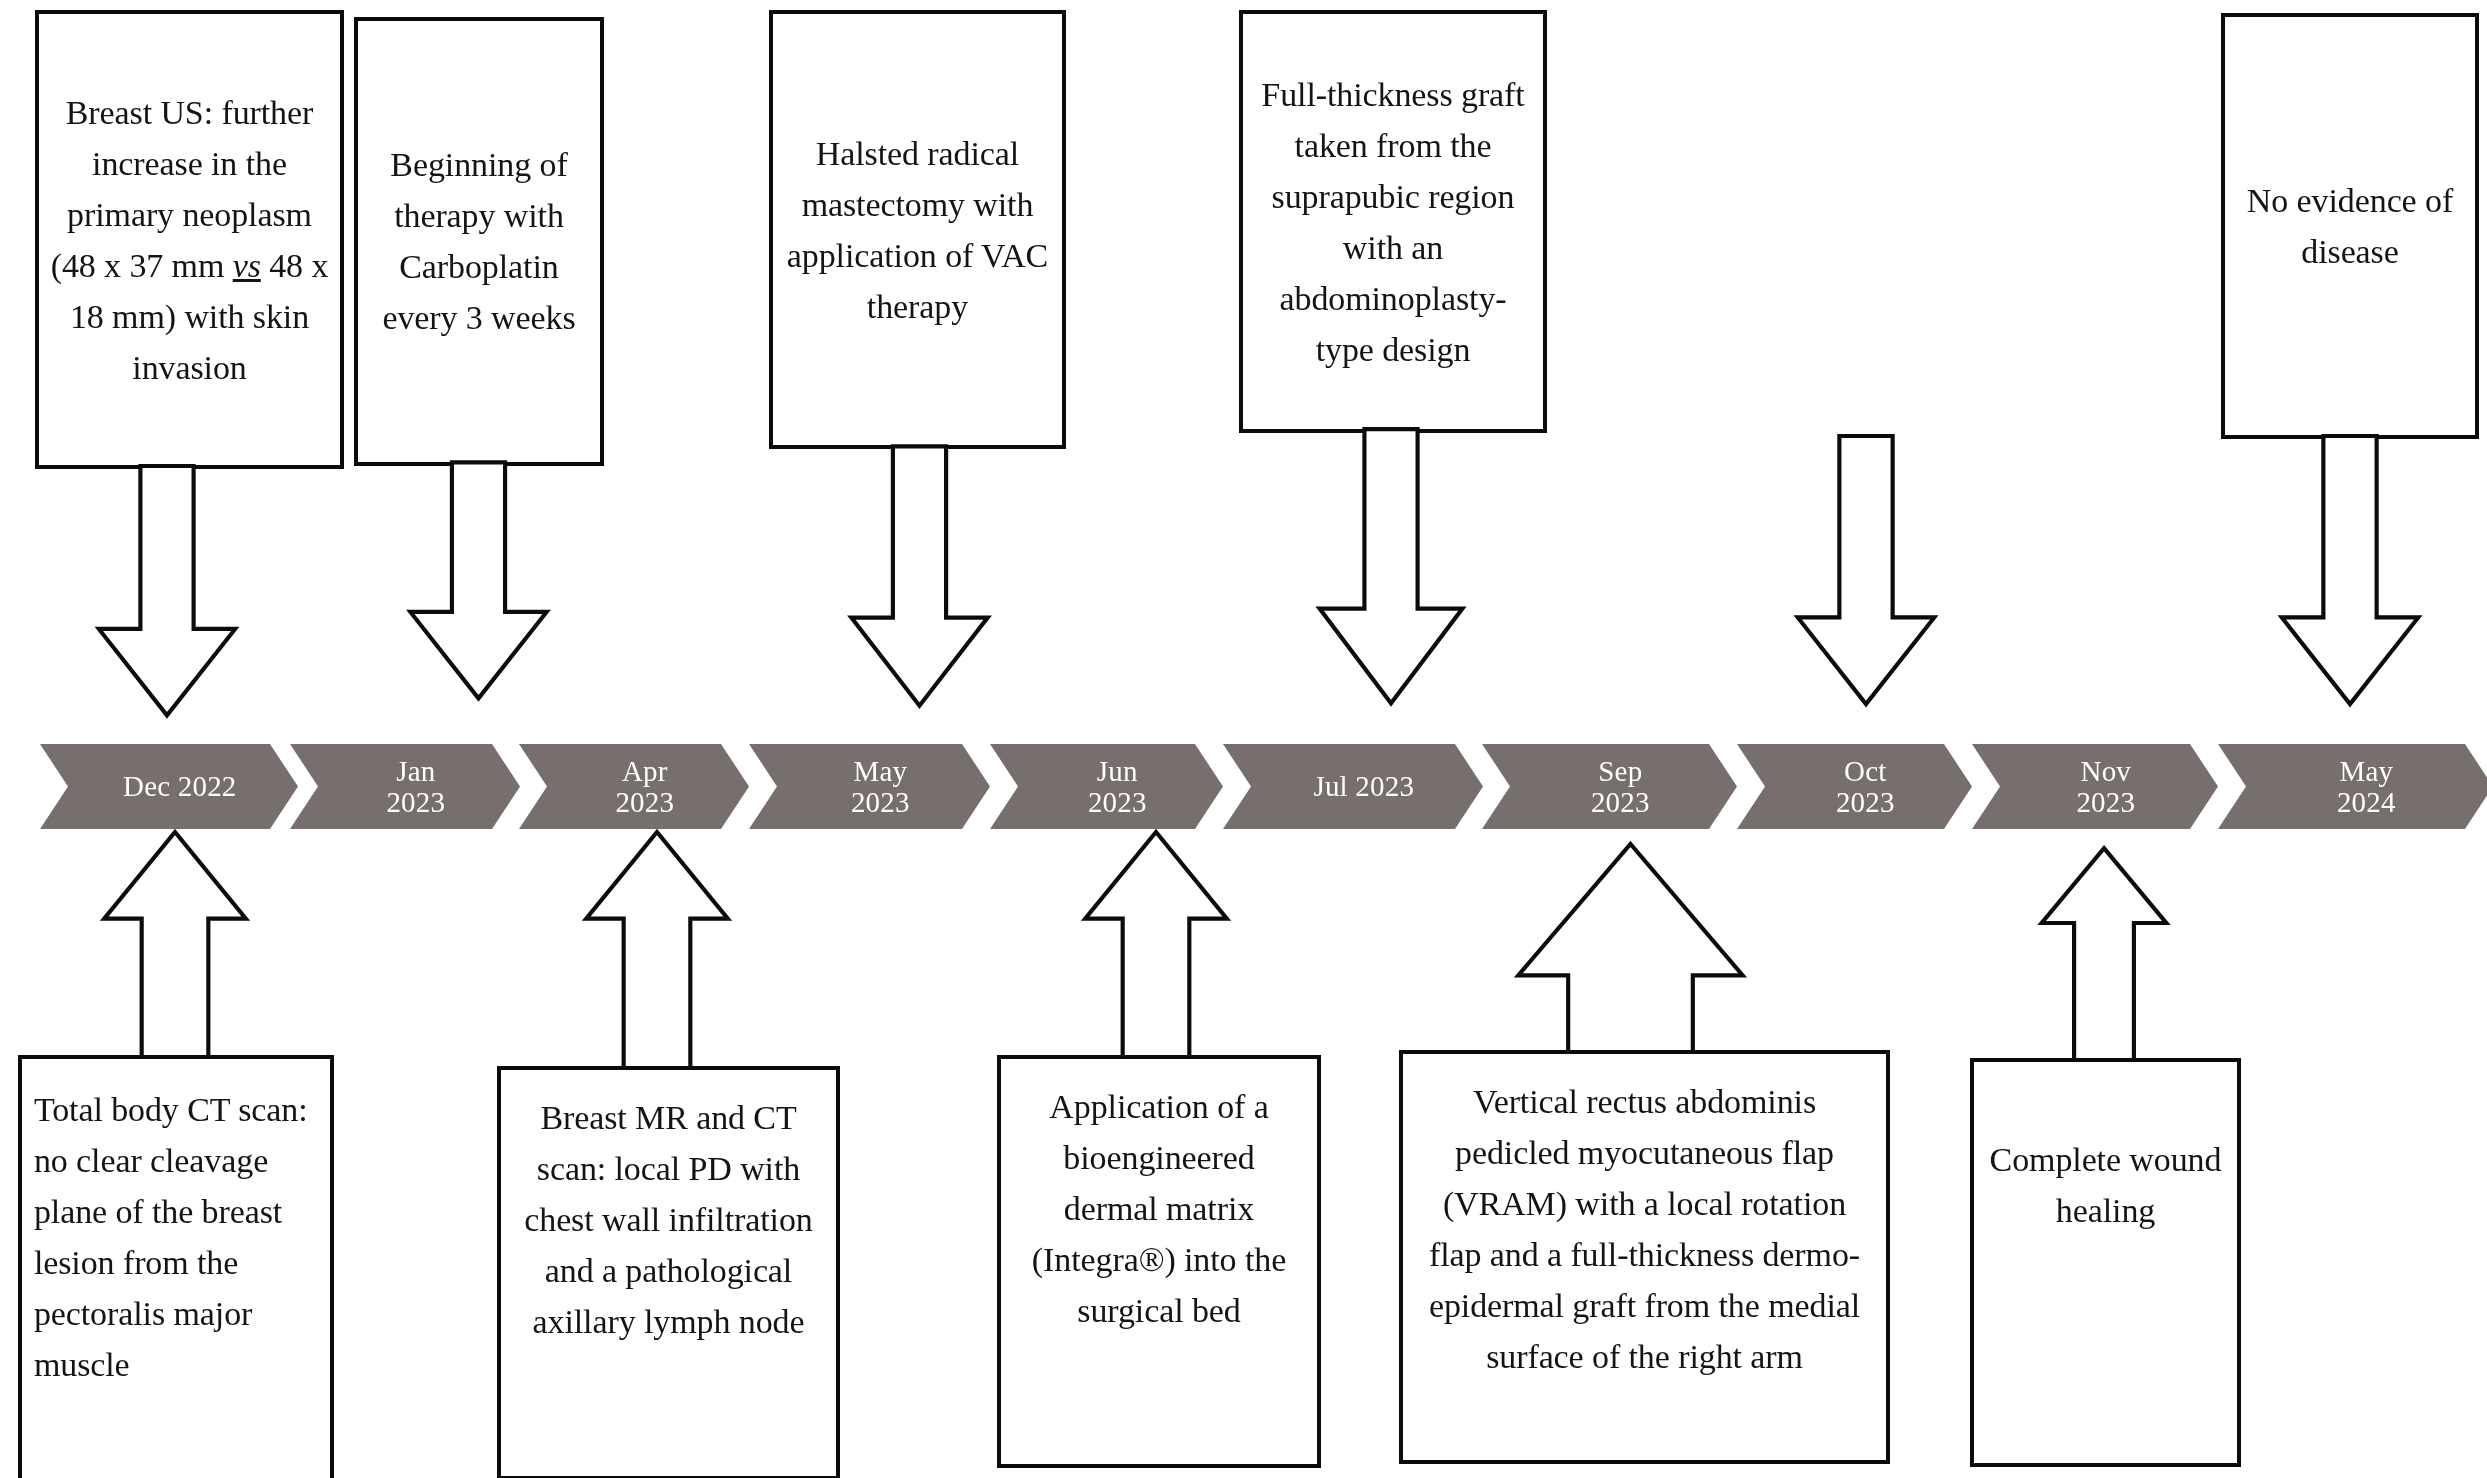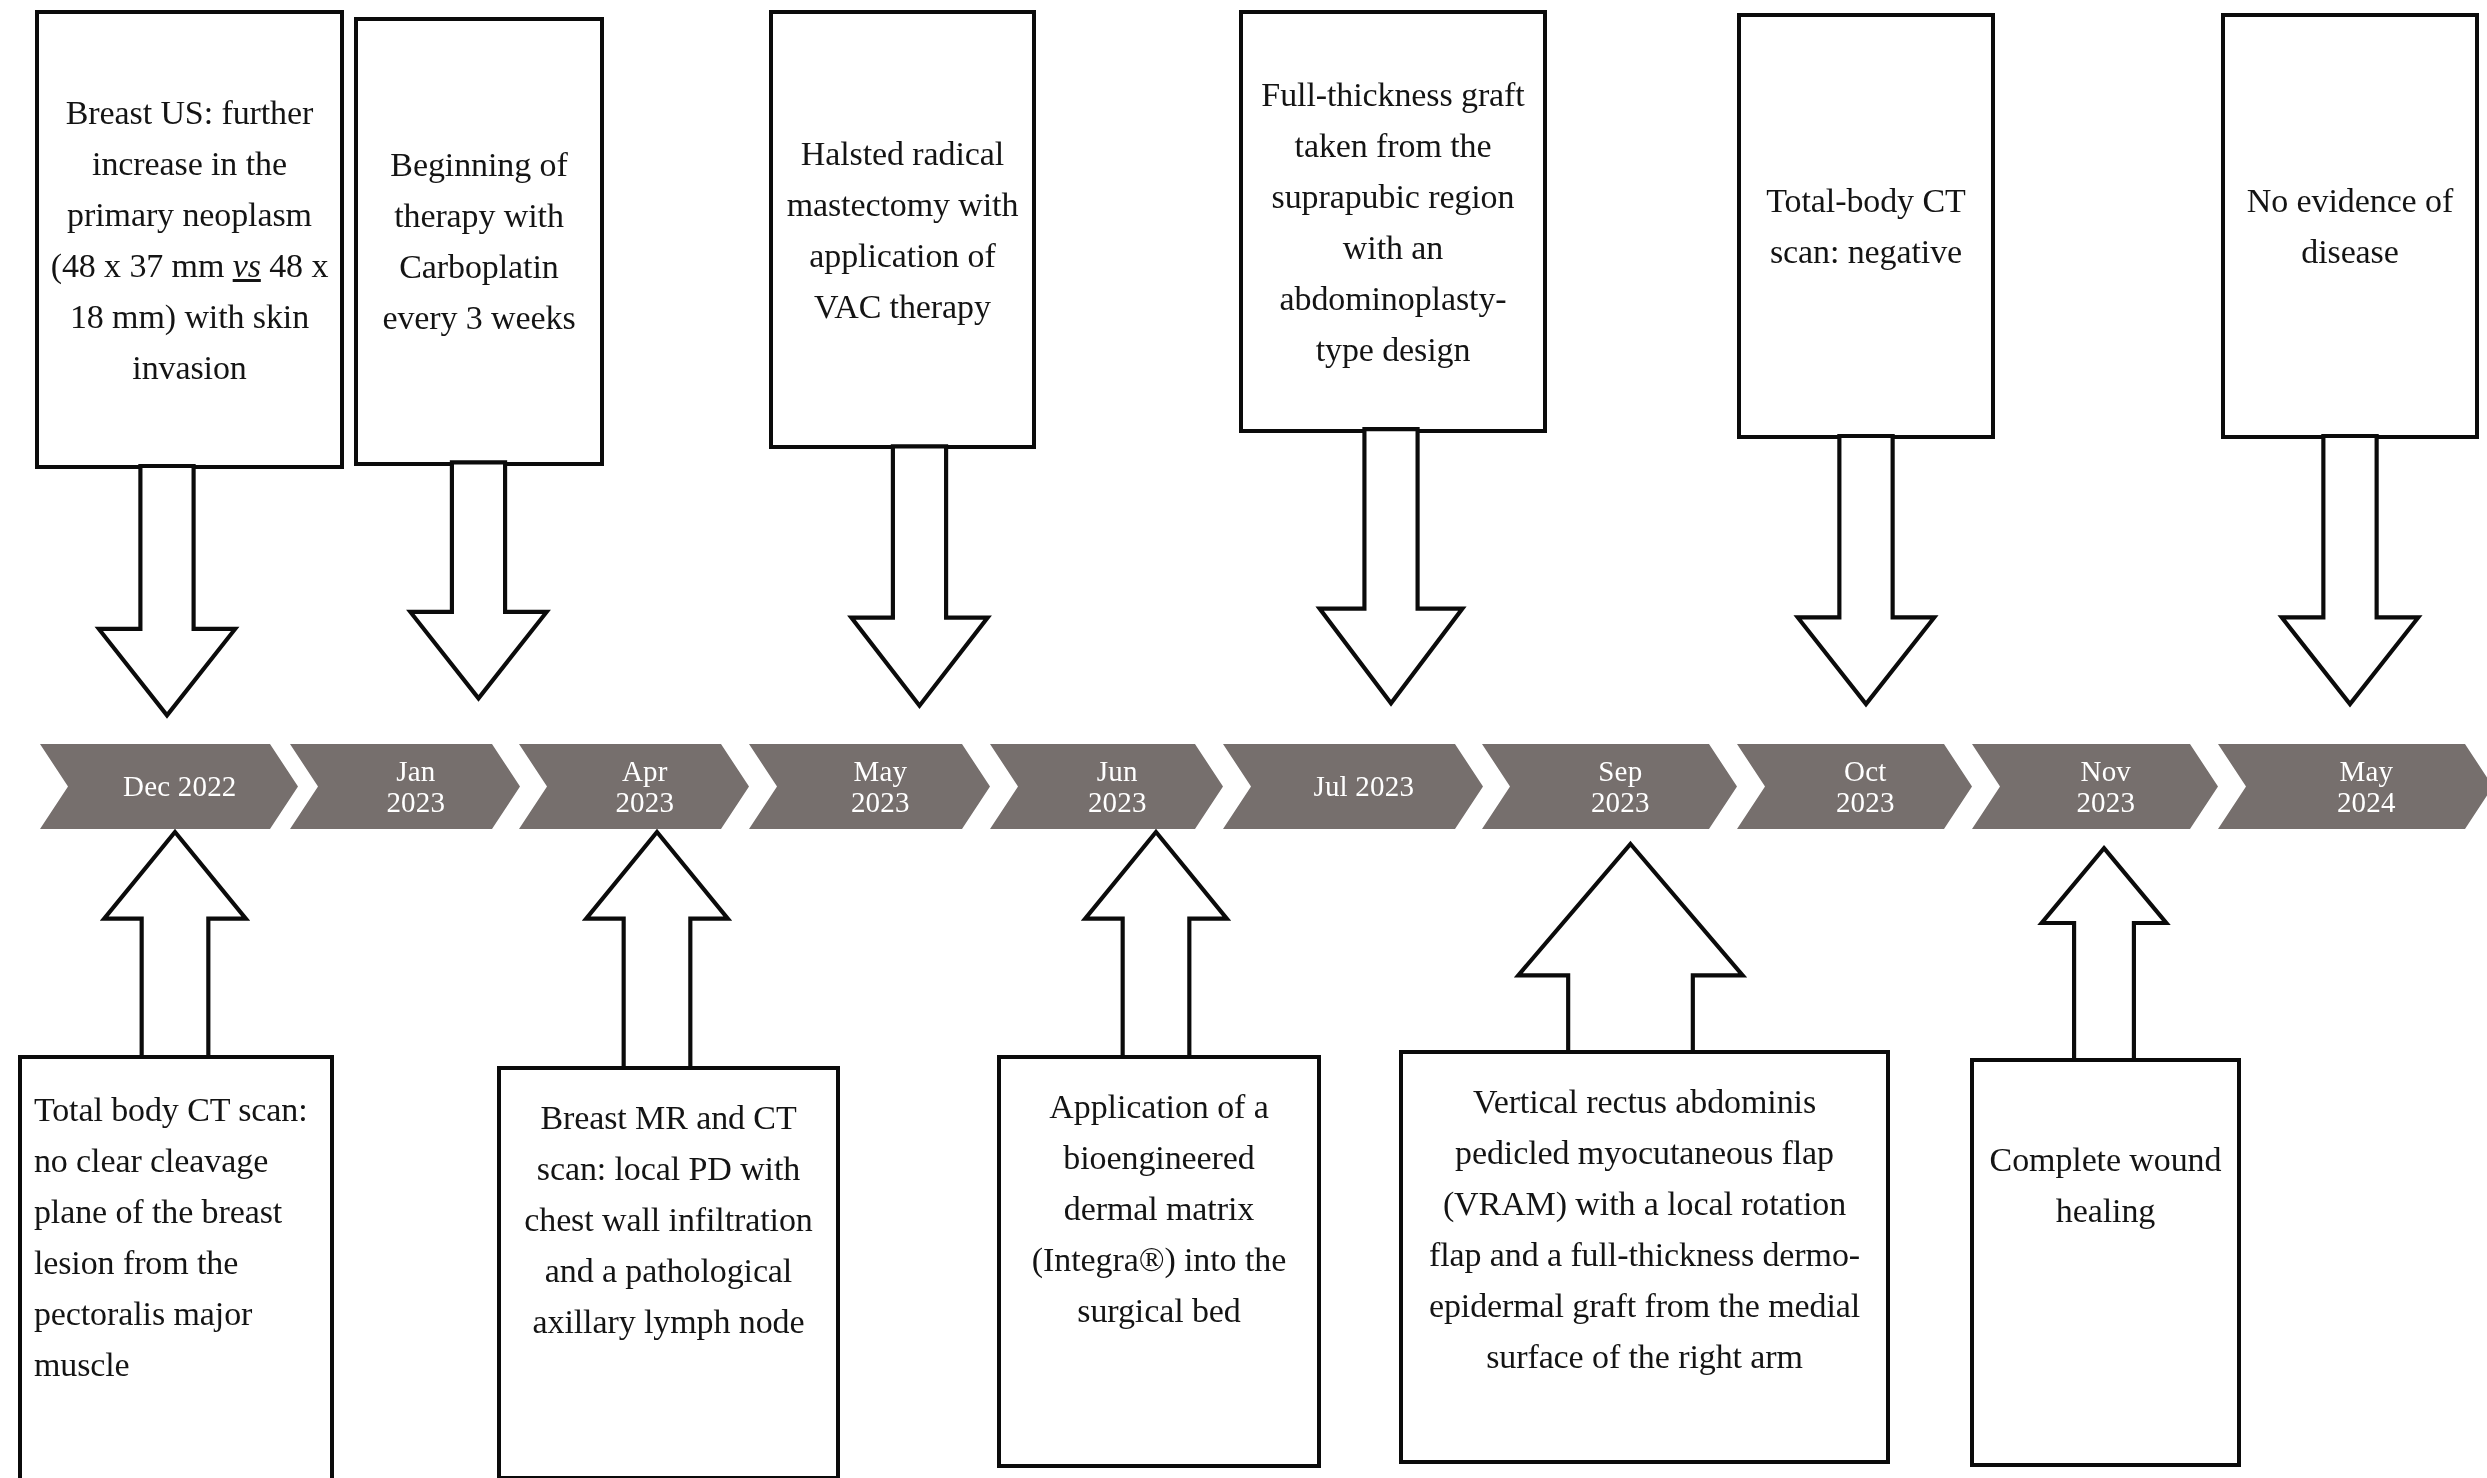--- a/index.html
+++ b/index.html
@@ -76,31 +76,28 @@
   <div class="ebox" style="left:35px;top:10px;width:309px;height:459px;">
     <span class="txt">
       <span>Breast US: further increase in the primary neoplasm (48 x 37 mm </span><i>vs</i><span> 48 x 18 mm) with skin invasion</span>
     </span>
   </div>
 
   <div class="ebox" style="left:354px;top:16.6px;width:250px;height:449px;">
     <span class="txt">Beginning of therapy with Carboplatin every 3 weeks</span>
   </div>
 
-  <div class="ebox" style="left:769px;top:10px;width:267px;height:439px;">
+  <div class="ebox" style="left:769px;top:10px;width:297px;height:439px;">
     <span class="txt">Halsted radical mastectomy with application of VAC therapy</span>
   </div>
 
   <div class="ebox" style="left:1239px;top:10px;width:308px;height:423px;">
     <span class="txt">Full-thickness graft taken from the suprapubic region with an abdominoplasty-type design</span>
   </div>
 
-  <div class="ebox" style="left:1737px;top:13.3px;width:258px;height:426px;">
-    <span class="txt">Total-body CT scan: negative</span>
-  </div>
 
   <div class="ebox" style="left:2221px;top:13.3px;width:258px;height:426px;">
     <span class="txt">No evidence of disease</span>
   </div>
 
   <svg class="arrowsvg" style="left:42px;top:466px;" width="250" height="266" viewBox="0 0 300 320">
     <polygon points="118,0 182,0 182,196 232,196 150,300 68,196 118,196"></polygon>
   </svg>
 
   <svg class="arrowsvg" style="left:358px;top:462px;" width="241" height="250" viewBox="0 0 290 300">

